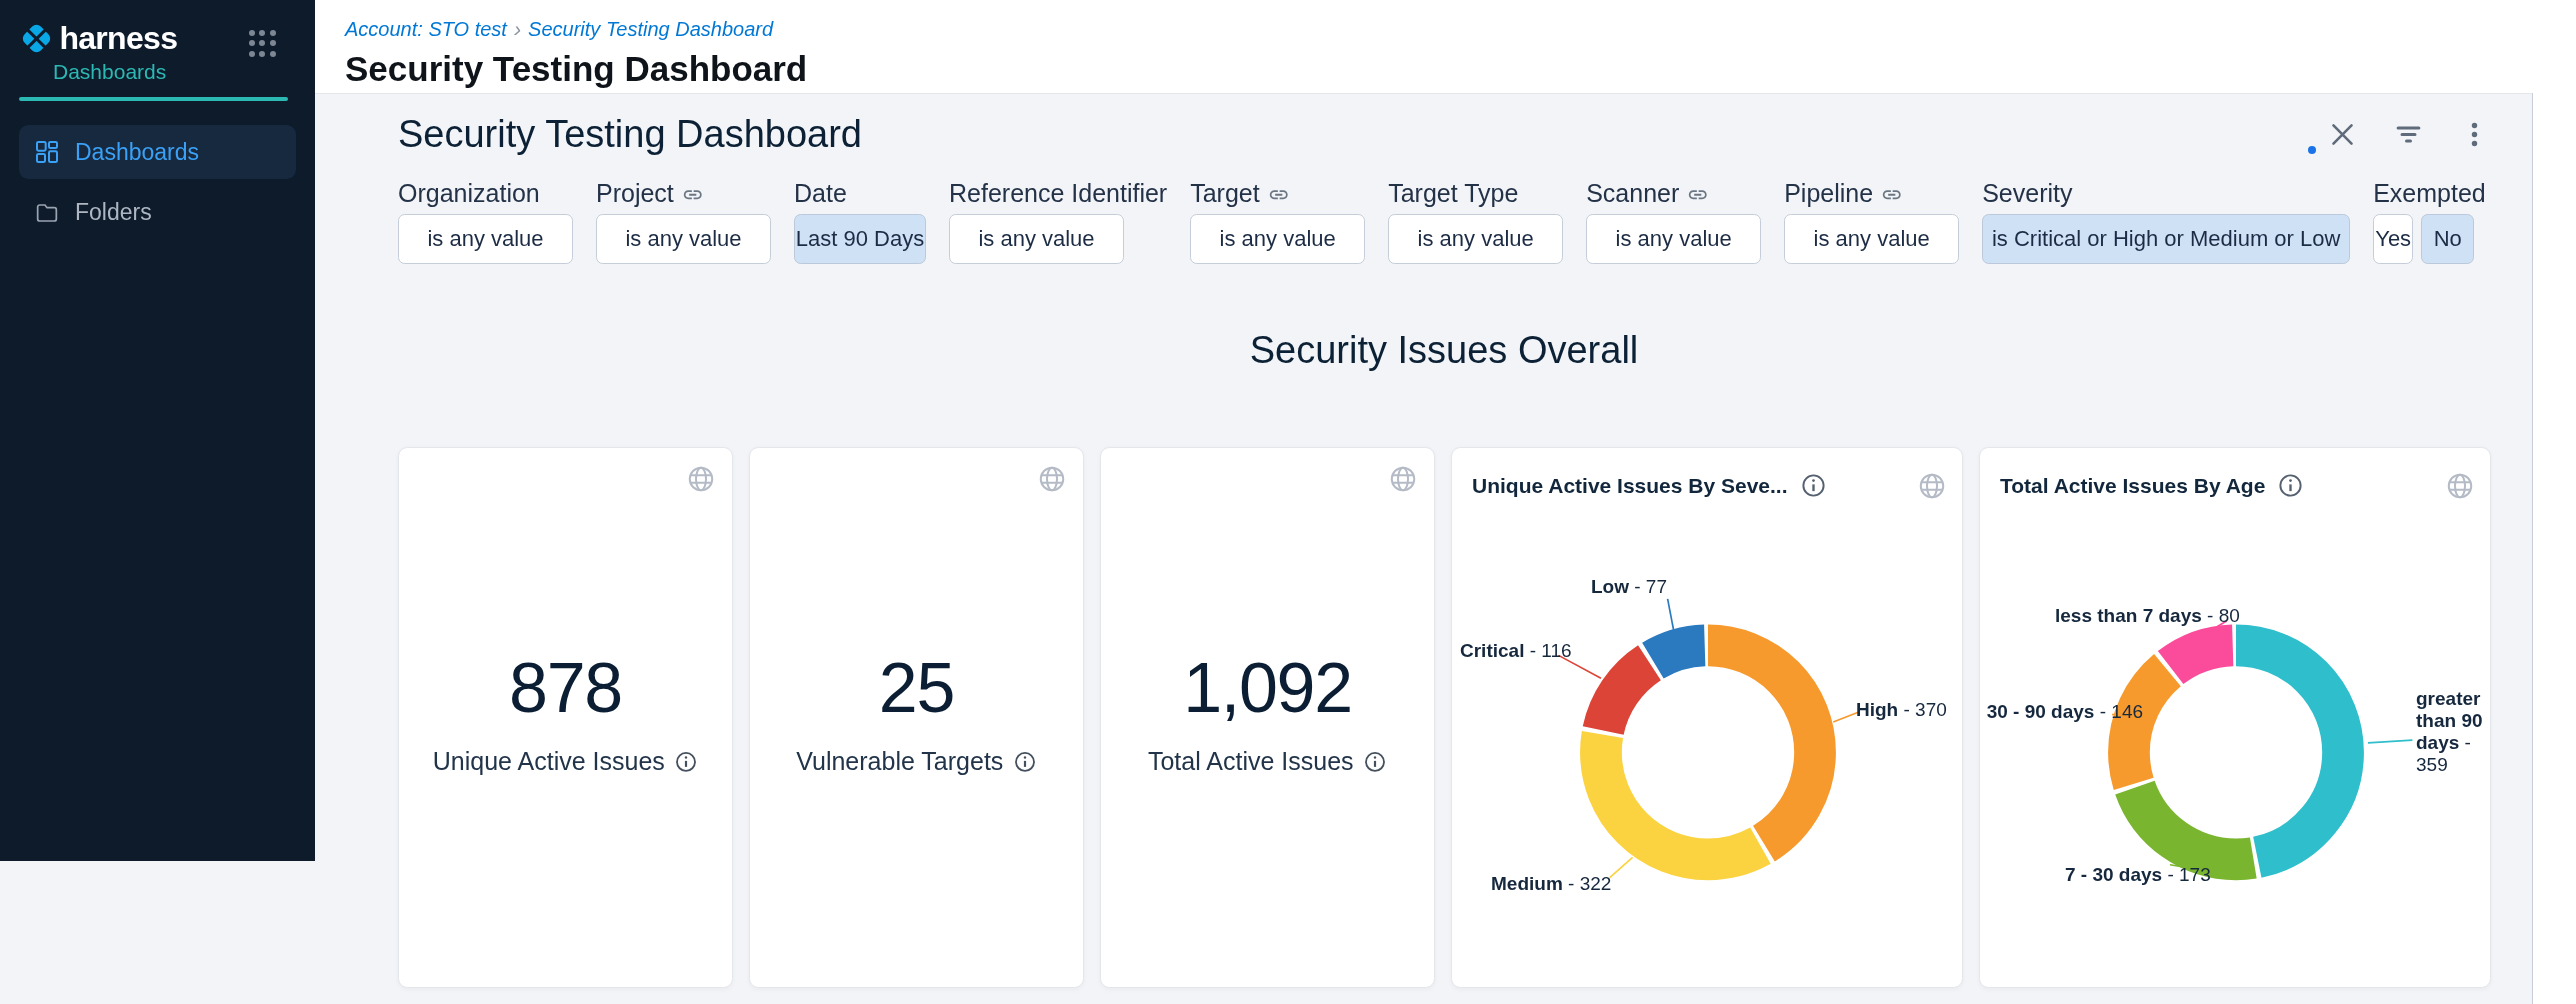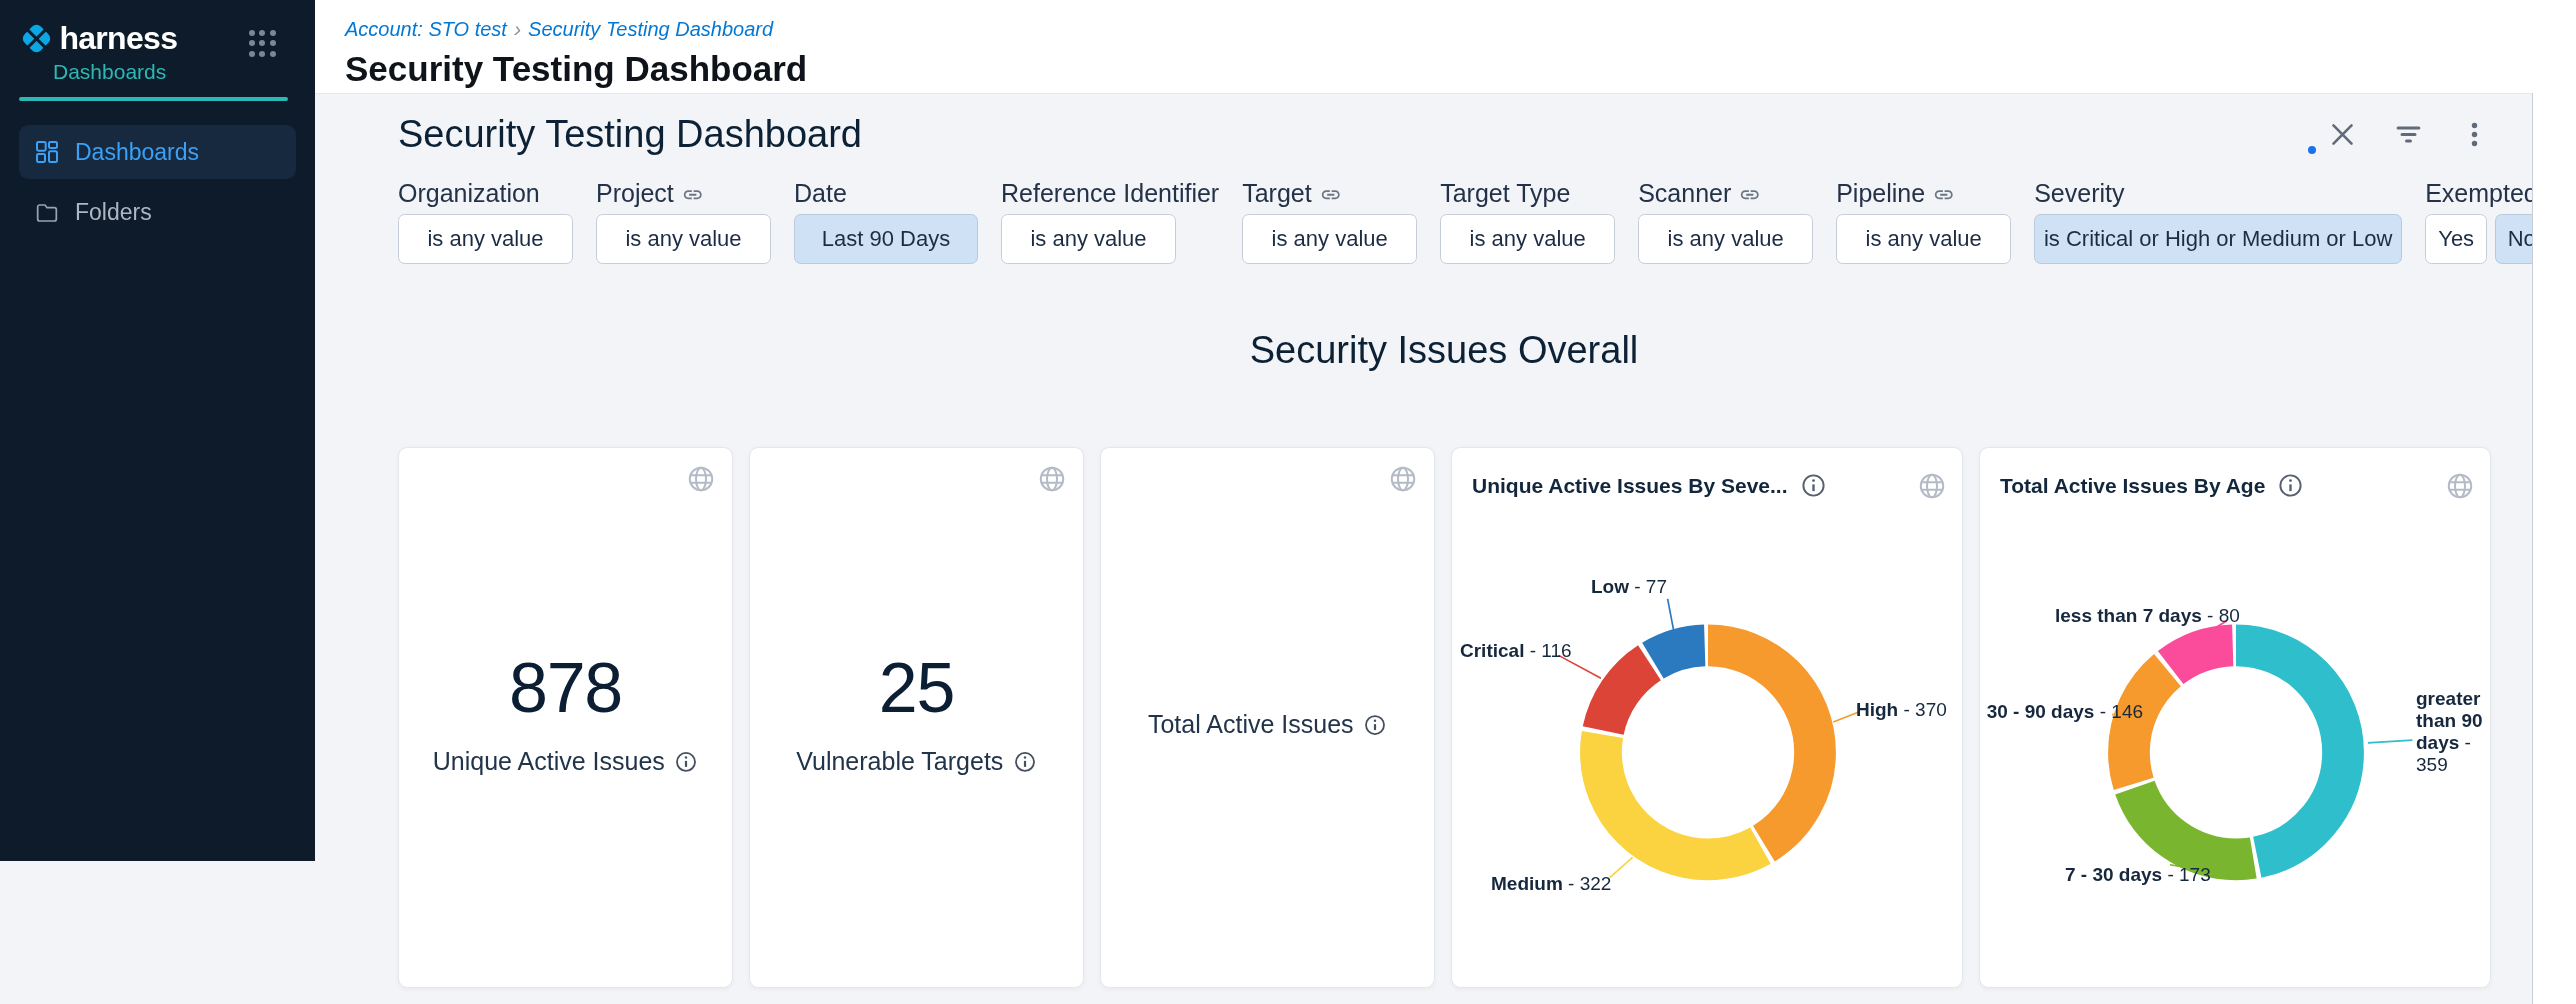--- a/index.html
+++ b/index.html
@@ -48,22 +48,22 @@
 
   
   .filters { margin-top:25.6px; display:flex; gap:23px; align-items:flex-start; }
   .fgroup .flabel-row { display:flex; align-items:center; gap:8px; height:23px;
     font-size:25px; color:#243248; white-space:nowrap; }
   .link-icon { width:21.5px; height:21.5px; color:#6b7684; }
   .chip { margin-top:9.4px; height:50px; border:1.3px solid #c5cdd9; border-radius:6.7px;
     background:#fff; display:flex; align-items:center; justify-content:center;
     font-size:22px; color:#1d2c45; cursor:pointer; white-space:nowrap; }
   .chip.selected { background:#cfe1f5; border-color:#bcc9da; }
-  .w-std { width:175px; } .w-date { width:184px; } .w-sev { width:368px; }
-  .w-yes { width:62px; } .w-no { width:53px; }
+  .w-std { width:175px; } .w-date { width:132px; } .w-sev { width:368px; }
+  .w-yes { width:40px; } .w-no { width:53px; }
   .exempted-row { display:flex; gap:8px; margin-top:9.4px; }
   .exempted-row .chip { margin-top:0; }
 
   .section-heading { margin-top:65px; width:2092px; text-align:center;
     font-size:38px; font-weight:500; color:#0c2135; }
 
   
   .cards { margin-top:75px; display:flex; gap:16px; }
   .card { background:#fff; border:1.3px solid #e3e6eb; border-radius:9.4px;
     position:relative; height:541px; box-shadow:0 1.3px 5.4px rgba(20,30,50,.04); }
@@ -317,20 +317,21 @@
 
     <div class="card tile">
       <span class="tile-globe">
         <svg viewBox="0 0 24 24" width="30" height="30" fill="none" stroke="currentColor" stroke-width="1.6">
             <circle cx="12" cy="12" r="9"></circle>
             <ellipse cx="12" cy="12" rx="4" ry="9"></ellipse>
             <path d="M3.6 9h16.8M3.6 15h16.8"></path>
           </svg>
       </span>
       <div class="tile-center">
+        <div class="tile-number">1,092</div>
         <div class="tile-label">
             <span>Total Active Issues</span>
           <span class="info-icon"><svg viewBox="0 0 24 24" width="24" height="24" fill="none" stroke="currentColor" stroke-width="1.8">
                 <circle cx="12" cy="12" r="9"></circle>
                 <path d="M12 11v6" stroke-width="2.2"></path>
                 <circle cx="12" cy="7.6" r="1.2" fill="currentColor" stroke="none"></circle>
               </svg></span>
         </div>
       </div>
     </div>

